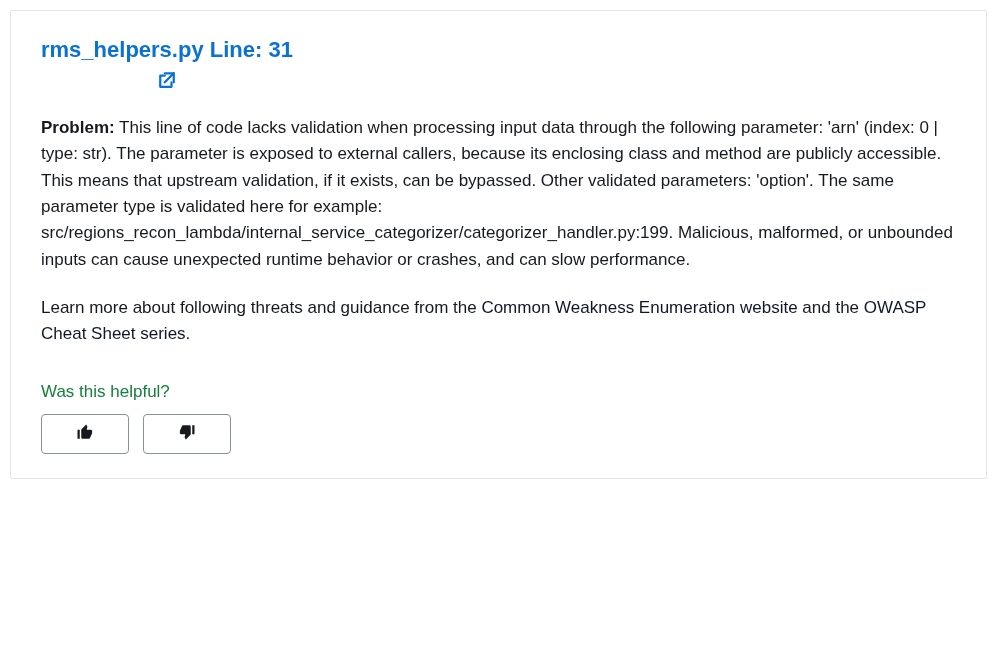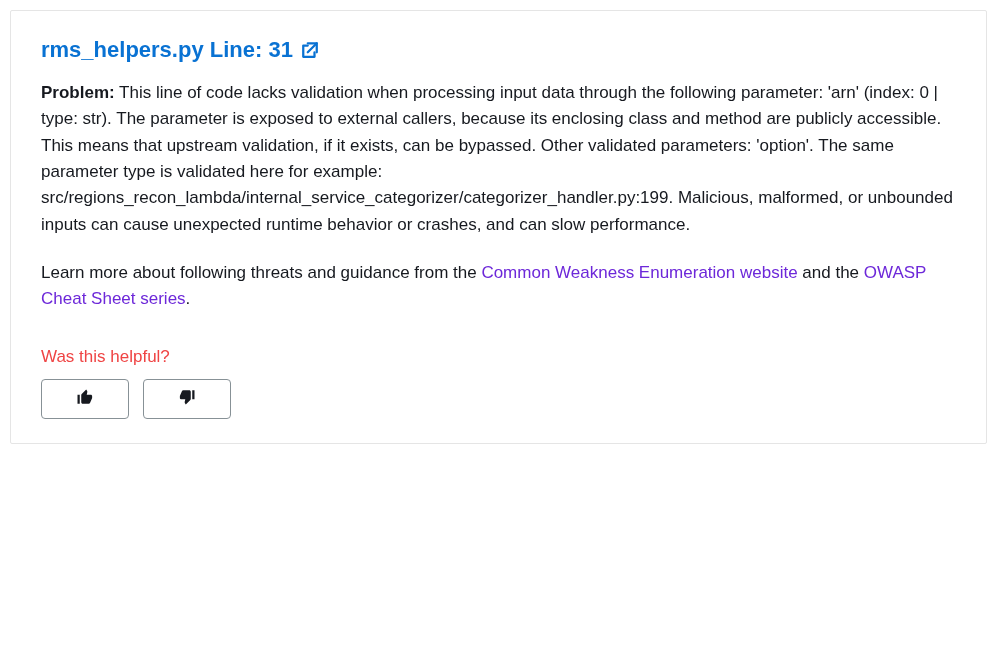--- a/index.html
+++ b/index.html
@@ -20,58 +20,59 @@
     }
     .title-link {
       color: #0972d3;
       font-size: 22px;
       font-weight: 700;
       text-decoration: none;
       display: inline-flex;
       align-items: center;
       gap: 8px;
       cursor: pointer;
+      flex-direction: column;
     }
     .external-icon {
       display: inline-flex;
       width: 18px;
       height: 18px;
     }
     .external-icon svg {
       width: 100%;
       height: 100%;
       stroke: #0972d3;
       stroke-width: 2;
       fill: none;
     }
     .section {
-      margin-top: 17px;
+      margin-top: 26px;
       font-size: 17px;
       line-height: 1.55;
       color: #16191f;
     }
     .label {
       font-weight: 700;
     }
     .learn-more {
       margin-top: 22px;
       font-size: 17px;
       line-height: 1.55;
       color: #16191f;
     }
     .inline-link {
-      color: #6d28d9;
+      color: #0f172a;
       text-decoration: none;
       cursor: pointer;
     }
     .feedback-section {
       margin-top: 34px;
     }
     .feedback-question {
-      color: #ef4444;
+      color: #15803d;
       font-size: 17px;
       margin-bottom: 12px;
     }
     .button-row {
       display: flex;
       gap: 14px;
     }
     .feedback-button {
       width: 88px;
       height: 40px;

